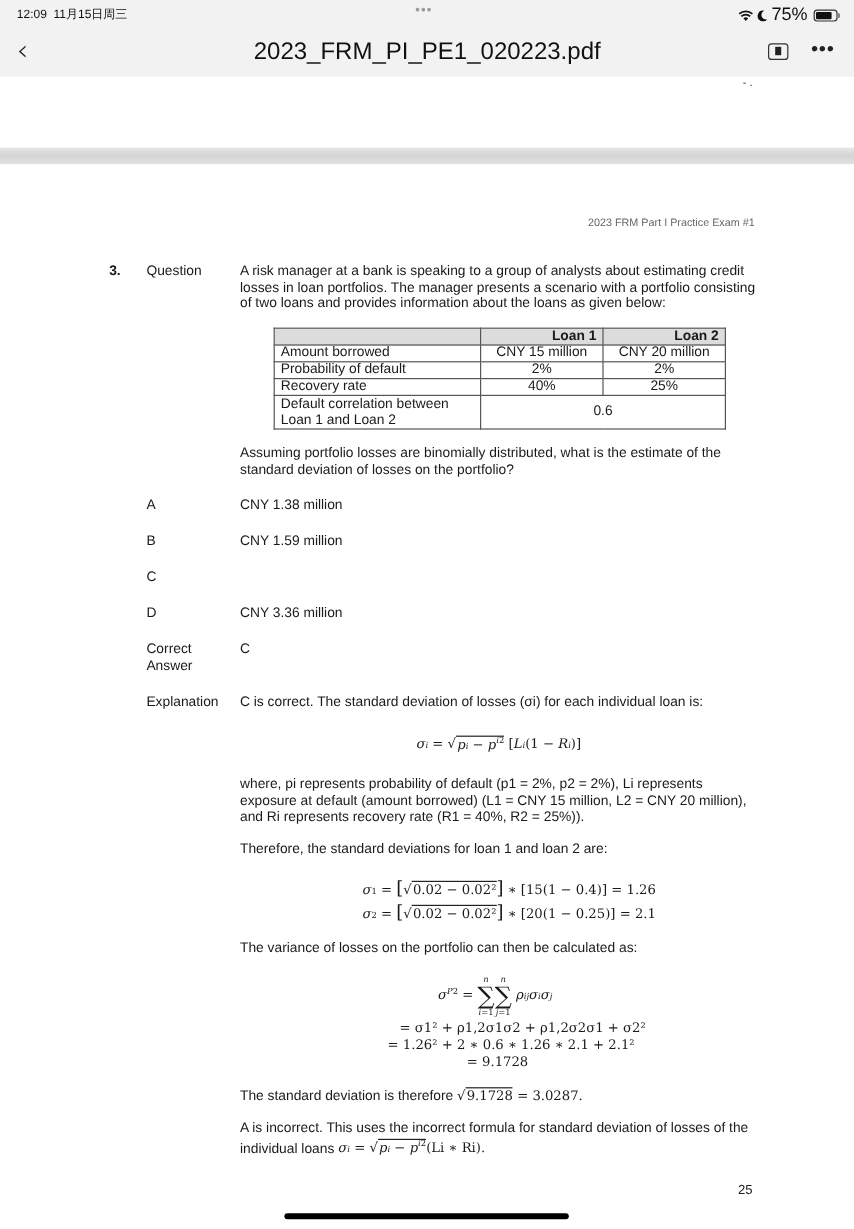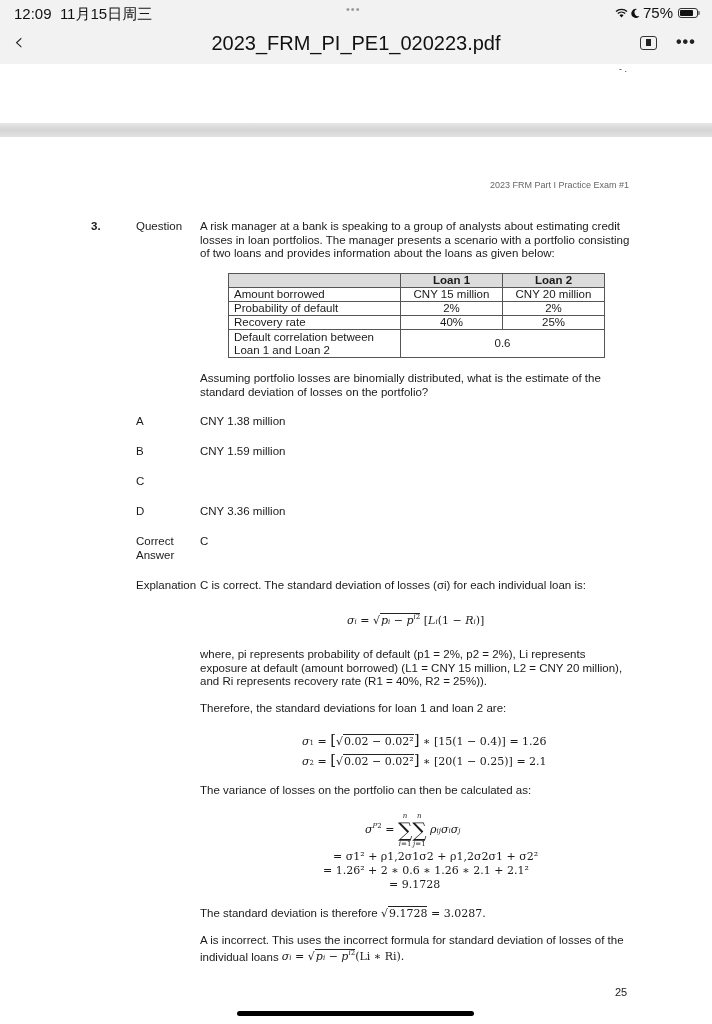--- a/index.html
+++ b/index.html
@@ -1,21 +1,21 @@
 <!DOCTYPE html>
 <html><head>
 <meta charset="utf-8">
 <style>
   * { box-sizing: border-box; margin: 0; padding: 0; }
   html, body { width: 712px; height: 1024px; overflow: hidden; background: #ffffff; }
   body { font-family: "Liberation Sans", sans-serif; color: #1a1a1a; position: relative; }
 
   
   .topbar { position: absolute; left: 0; top: 0; width: 712px; height: 64px; background: #f2f2f2; }
-  .status-time { position: absolute; left: 14px; top: 5px; font-size: 15px; color: #111; }
+  .status-time { position: absolute; left: 14px; top: 5px; font-size: 10px; color: #111; }
   .status-dots { position: absolute; left: 346px; top: 3px; font-size: 11px; color: #9a9a9a; letter-spacing: 1px; }
   .status-right { position: absolute; right: 14px; top: 4px; display: flex; align-items: center; gap: 3px; font-size: 15px; color: #111; }
   .battery { width: 20px; height: 10px; border: 1px solid #333; border-radius: 3px; position: relative; margin-left: 2px; }
   .battery::before { content: ""; position: absolute; left: 1px; top: 1px; width: 13px; height: 6px; background: #111; border-radius: 1px; }
   .battery::after { content: ""; position: absolute; right: -3px; top: 2px; width: 2px; height: 4px; background: #888; border-radius: 0 1px 1px 0; }
   .back-btn { position: absolute; left: 14px; top: 30px; font-size: 24px; color: #222; font-family: "DejaVu Sans", sans-serif; font-weight: 300; line-height: 24px; cursor: pointer; }
   .doc-title { position: absolute; left: 0; width: 712px; top: 32px; text-align: center; font-size: 20px; color: #111; }
   .sidebar-btn { position: absolute; left: 640px; top: 36px; width: 17px; height: 14px; border: 1.5px solid #333; border-radius: 3px; cursor: pointer; }
   .sidebar-btn::after { content: ""; position: absolute; left: 5px; top: 2px; width: 5px; height: 7px; background: #222; }
   .more-btn { position: absolute; left: 676px; top: 33px; font-size: 16px; color: #222; letter-spacing: 1px; cursor: pointer; font-weight: bold; }
@@ -24,26 +24,26 @@
   .prev-page { position: absolute; left: 0; top: 64px; width: 712px; height: 58px; background: #fff; }
   .prev-page-mark { position: absolute; left: 619px; top: 0px; font-size: 9px; color: #333; }
   .page-gap { position: absolute; left: 0; top: 123px; width: 712px; height: 14px;
     background: linear-gradient(#e6e6e6, #d4d4d4 50%, #e2e2e2); }
 
   
   .page { position: absolute; left: 0; top: 137px; width: 712px; height: 932px; background: #fff; }
   .page-header { position: absolute; right: 83px; top: 43px; font-size: 9px; color: #666; }
 
   .q-num { position: absolute; left: 91px; top: 83px; font-size: 11.5px; font-weight: bold; }
-  .lbl { position: absolute; left: 136px; font-size: 11.5px; line-height: 13.5px; color: #1a1a1a; }
+  .lbl { position: absolute; left: 122px; font-size: 11.5px; line-height: 13.5px; color: #1a1a1a; }
   .txt { position: absolute; left: 200px; width: 440px; font-size: 11.5px; line-height: 13.5px; color: #1a1a1a; }
 
   table.loans { position: absolute; left: 228px; top: 136px; border-collapse: collapse; font-size: 11.5px; }
   table.loans td, table.loans th { border: 1px solid #555; padding: 0 5px; height: 14px; line-height: 13px; }
-  table.loans th { background: #dcdcdc; font-weight: bold; text-align: center; }
+  table.loans th { background: #dcdcdc; font-weight: bold; text-align: right; }
   table.loans th.blank { width: 172px; }
   table.loans th.l1 { width: 102px; }
   table.loans th.l2 { width: 102px; }
   table.loans td.c { text-align: center; }
   table.loans td.lab { text-align: left; }
 
   .math { font-family: "DejaVu Serif", "Liberation Serif", serif; font-size: 11px; color: #1a1a1a; position: absolute; white-space: nowrap; }
   .math i { font-style: italic; }
   .sqrt { border-top: 1px solid #222; padding-left: 1px; }
   .brk { font-size: 15px; }

